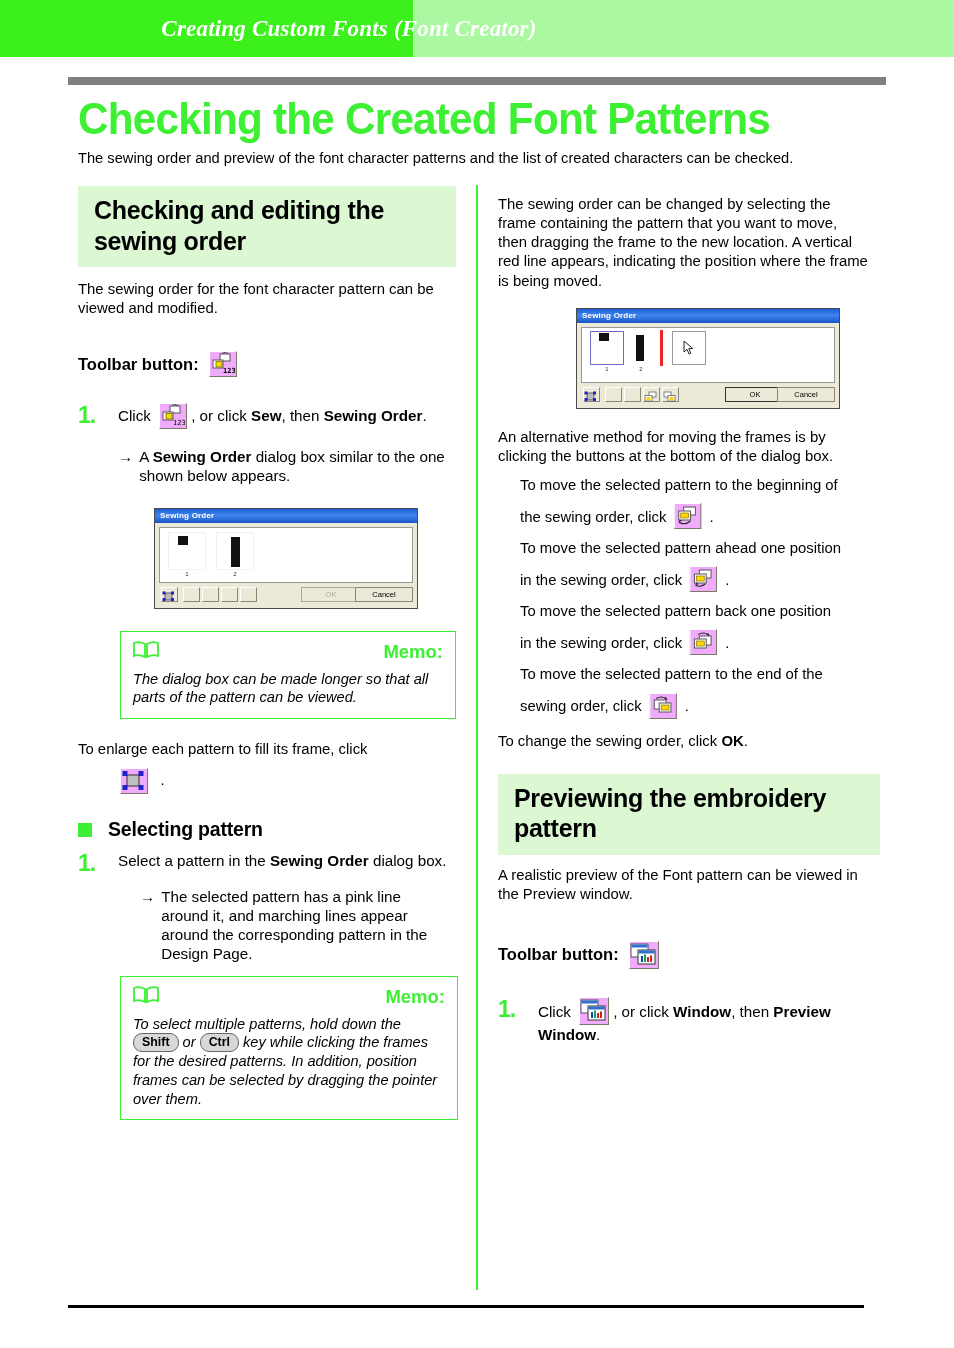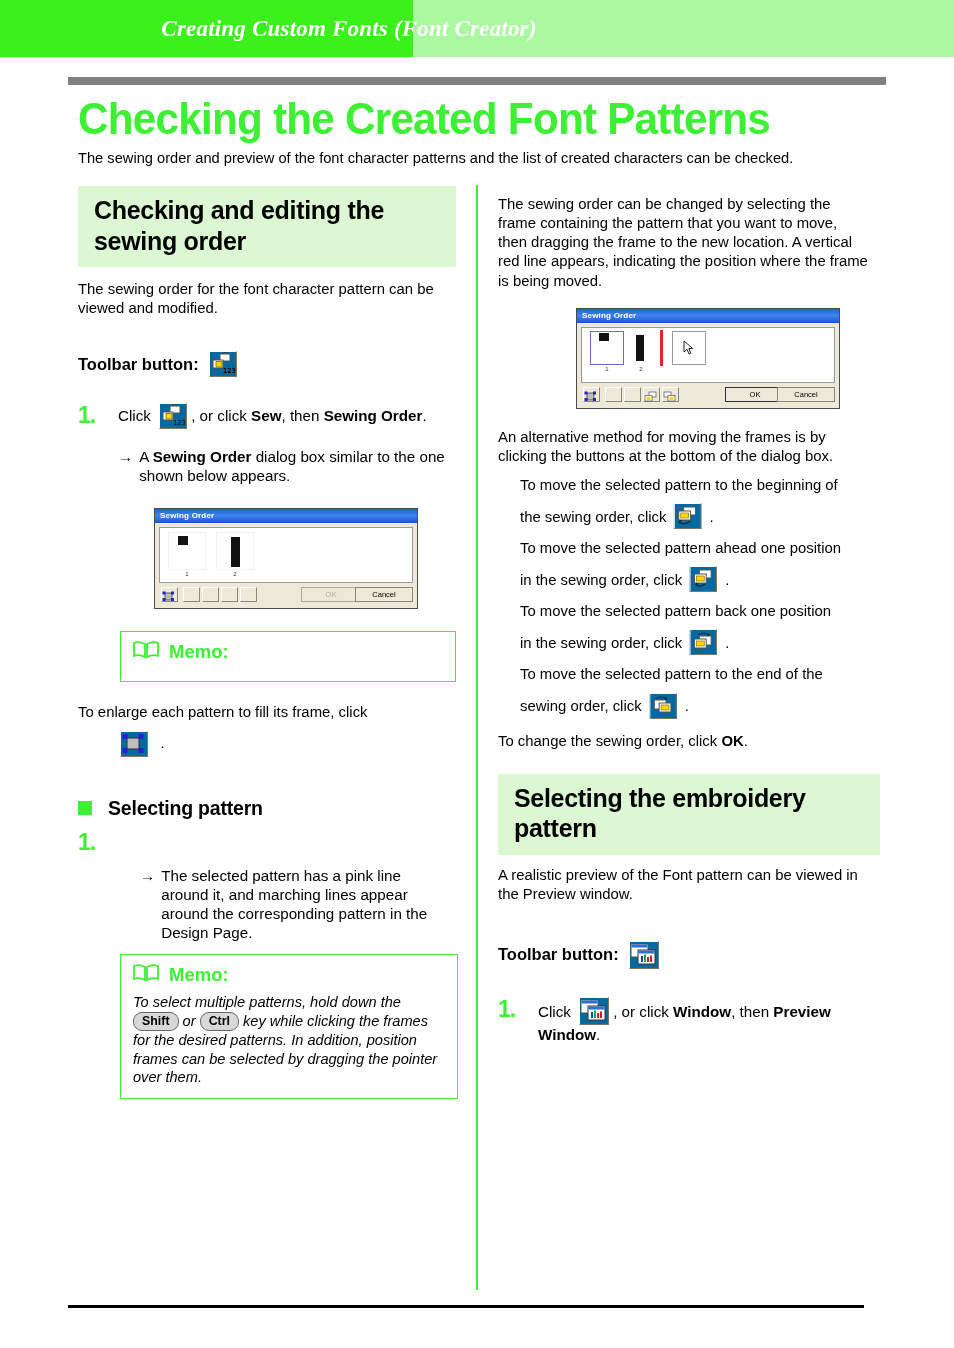--- a/index.html
+++ b/index.html
@@ -174,20 +174,21 @@
     border: 1.5px solid #3DF033;
     background: #ffffff;
     padding: 8px 12px 11px 12px;
     box-sizing: border-box;
   }
   .memo-head {
     display: flex;
     align-items: center;
     gap: 10px;
     margin-bottom: 6px;
+    justify-content: space-between;
   }
   .memo-title {
     color: #3DF033;
     font-weight: bold;
     font-size: 18.5px;
   }
   .memo-body {
     font-style: italic;
     font-size: 14.6px;
     line-height: 1.28;
@@ -203,21 +204,21 @@
     font-size: 12.4px;
     padding: 0px 8px 1px 8px;
     line-height: 16px;
     vertical-align: 1px;
   }
 
   
   .btn-icon {
     display: inline-block;
     width: 28px; height: 26px;
-    background: #0369a1;
+    background: #f0abfc;
     border-top: 1.5px solid #FFFFFF;
     border-left: 1.5px solid #FFFFFF;
     border-right: 1.5px solid #7B7867;
     border-bottom: 1.5px solid #7B7867;
     position: relative;
     vertical-align: middle;
     box-sizing: border-box;
   }
   .btn-icon svg { position: absolute; left: 0; top: 0; }
   .icon-inline { display: inline-block; vertical-align: -8px; }
@@ -397,43 +398,45 @@
   <div class="memo" style="width:336px; margin:22px 0 0 42px;">
     <div class="memo-head">
       <span>
         <svg width="26" height="20" viewBox="0 0 26 20">
           <path d="M1 3 q5 -2 11 1 v13 q-6 -3 -11 -1 z" fill="none" stroke="#3DF033" stroke-width="1.8"></path>
           <path d="M25 3 q-5 -2 -11 1 v13 q6 -3 11 -1 z" fill="none" stroke="#3DF033" stroke-width="1.8"></path>
         </svg>
       </span>
       <span class="memo-title">Memo:</span>
     </div>
+    <div class="memo-body">The dialog box can be made longer so that all parts of the pattern can be viewed.</div>
   </div>
 
   <div class="body-text" style="margin-top:20px;">To enlarge each pattern to fill its frame, click</div>
   <div style="margin-top:10px; margin-left:42px;">
     <span class="btn-icon">
       <svg width="25" height="23" viewBox="0 0 25 23">
         <rect x="6" y="6" width="12" height="11" fill="#BFBFBF" stroke="#333" stroke-width="1"></rect>
         <rect x="1.5" y="2" width="5" height="5" fill="#2222CC"></rect>
         <rect x="17.5" y="2" width="5" height="5" fill="#2222CC"></rect>
         <rect x="1.5" y="16" width="5" height="5" fill="#2222CC"></rect>
         <rect x="17.5" y="16" width="5" height="5" fill="#2222CC"></rect>
       </svg>
     </span>
     <span style="font-size:15px; margin-left:8px;">.</span>
   </div>
 
-  <div class="sub-heading" style="margin-top:40px;gap:16px;">
+  <div class="sub-heading" style="margin-top:24px;gap:16px;">
     <span class="sq"></span>
     <span>Selecting pattern</span>
   </div>
 
   <div class="step" style="margin-top:10px;">
     <div class="step-num">1.</div>
+    <div class="step-body"><span>Select a pattern in the </span><b>Sewing Order</b><span> dialog box.</span></div>
   </div>
 
   <div class="arrow-note" style="margin-top:12px; margin-left:62px; width:300px;">
     <span class="arr">→</span>
     <span>The selected pattern has a pink line around it, and marching lines appear around the corresponding pattern in the Design Page.</span>
   </div>
 
   <div class="memo" style="width:338px; margin:12px 0 0 42px;">
     <div class="memo-head">
       <span>
@@ -572,21 +575,21 @@
           <path d="M6 4.5 q6 -3.5 11 1" stroke="#222" fill="none" stroke-width="1.1"></path>
           <path d="M17 5.5 l-2.6 -.6 l1.4 -2.2 z" fill="#222"></path>
         </svg>
       </span>
       <span>.</span>
     </div>
   </div>
 
   <div class="body-text" style="margin-top:12px;"><span>To change the sewing order, click </span><b>OK</b><span>.</span></div>
 
-  <div class="section-band" id="sec-previewing" style="margin-top:24px;">Selecting the embroidery pattern</div>
+  <div class="section-band" id="sec-previewing" style="margin-top:24px;">Previewing the embroidery pattern</div>
 
   <div class="body-text" style="margin-top:10px; width:378px;">A realistic preview of the Font pattern can be viewed in the Preview window.</div>
 
   <div class="toolbar-line" style="margin-top:38px;">
     <span>Toolbar button:</span>
     <span class="btn-icon" style="width:30px;height:28px;">
       <svg width="27" height="25" viewBox="0 0 27 25">
         <rect x="1" y="2" width="17" height="13" fill="#fff" stroke="#555" stroke-width="1"></rect>
         <rect x="1.5" y="2.5" width="16" height="3" fill="#2F6FD0"></rect>
         <rect x="8" y="8" width="17" height="14" fill="#fff" stroke="#333" stroke-width="1"></rect>

